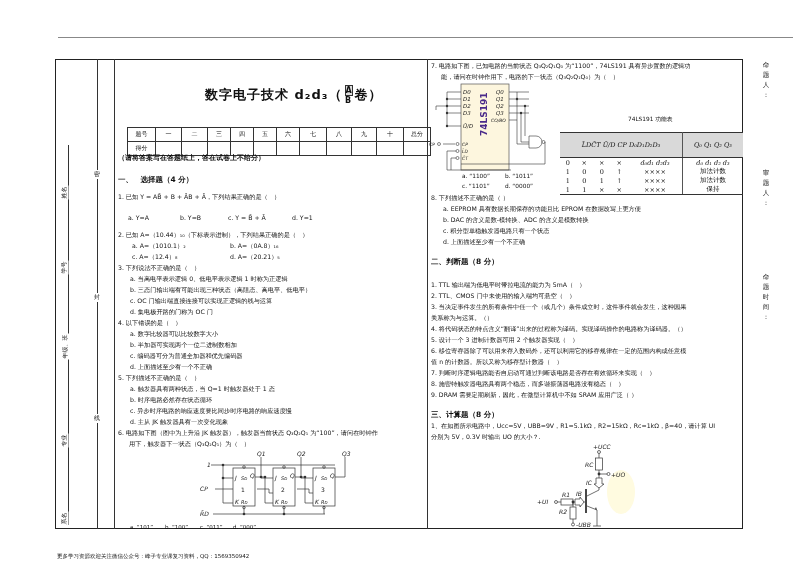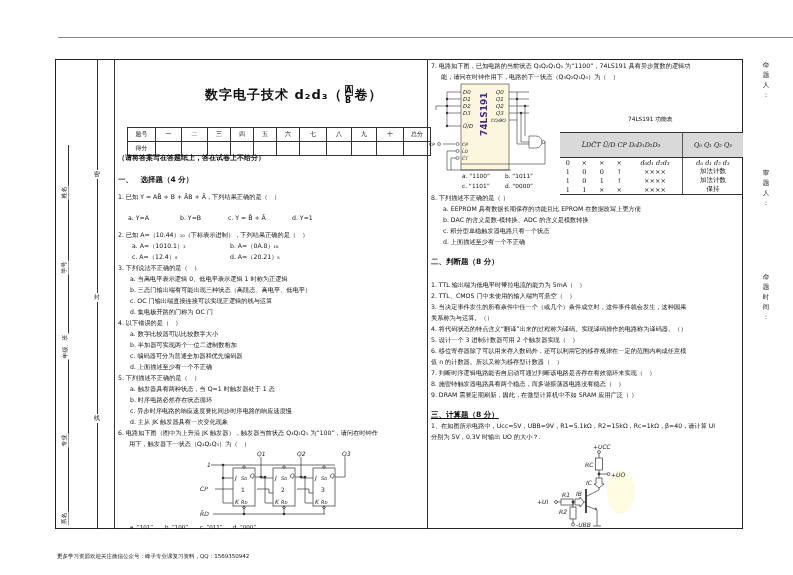--- a/index.html
+++ b/index.html
@@ -337,21 +337,21 @@
 <div class="txt" style="left:431px;top:303px;">3.  当决定事件发生的所有条件中任一个（或几个）条件成立时，这件事件就会发生，这种因果</div>
 <div class="txt" style="left:431px;top:314px;">关系称为与运算。（）</div>
 <div class="txt" style="left:431px;top:325px;">4.  将代码状态的特点含义“翻译”出来的过程称为译码。实现译码操作的电路称为译码器。（）</div>
 <div class="txt" style="left:431px;top:336px;">5.  设计一个 3 进制计数器可用 2 个触发器实现（　）</div>
 <div class="txt" style="left:431px;top:347px;">6.  移位寄存器除了可以用来存入数码外，还可以利用它的移存规律在一定的范围内构成任意模</div>
 <div class="txt" style="left:431px;top:358px;">值 n 的计数器。所以又称为移存型计数器（　）</div>
 <div class="txt" style="left:431px;top:369px;">7.  判断时序逻辑电路能否自启动可通过判断该电路是否存在有效循环来实现（　）</div>
 <div class="txt" style="left:431px;top:380px;">8.  施密特触发器电路具有两个稳态，而多谐振荡器电路没有稳态（　）</div>
 <div class="txt" style="left:431px;top:391px;">9.  DRAM 需要定期刷新，因此，在微型计算机中不如 SRAM 应用广泛（ ）</div>
 
-<div class="sec" style="left:431px;top:410px;text-decoration:underline;">三、计算题（8 分）</div>
+<div class="sec" style="left:431px;top:410px;">三、计算题（8 分）</div>
 <div class="txt" style="left:431px;top:422px;">1、在如图所示电路中，Ucc=5V，UBB=9V，R1=5.1kΩ，R2=15kΩ，Rc=1kΩ，β=40，请计算 UI</div>
 <div class="txt" style="left:431px;top:433px;">分别为 5V，0.3V 时输出 UO 的大小？.</div>
 
 <svg style="left:553px;top:444px;" width="110" height="86" viewBox="0 0 110 86">
   <ellipse cx="68" cy="48" rx="14" ry="22" fill="#fffbe0"></ellipse>
   <g stroke="#333" stroke-width="0.7" fill="none">
     <circle cx="46" cy="8" r="1.5" fill="#fff"></circle>
     <line x1="46" y1="9.5" x2="46" y2="14"></line>
     <rect x="42.5" y="14" width="7" height="12" fill="#fff"></rect>
     <line x1="46" y1="26" x2="46" y2="46"></line>

